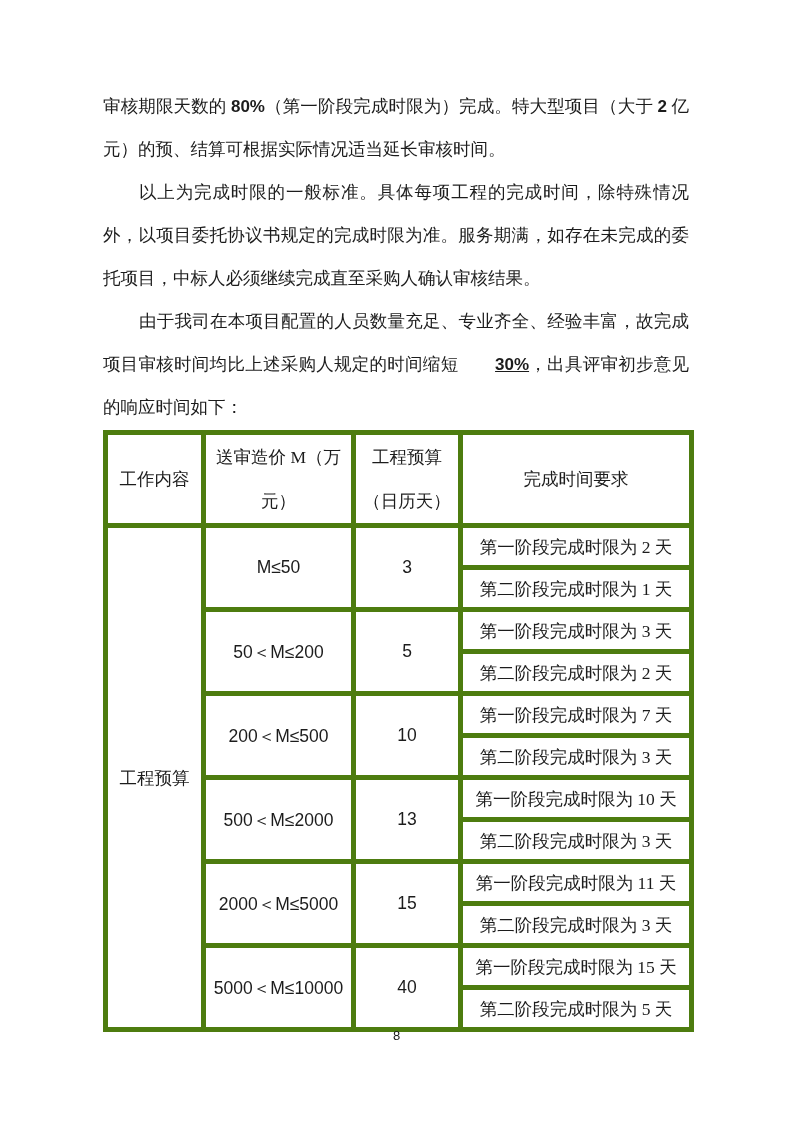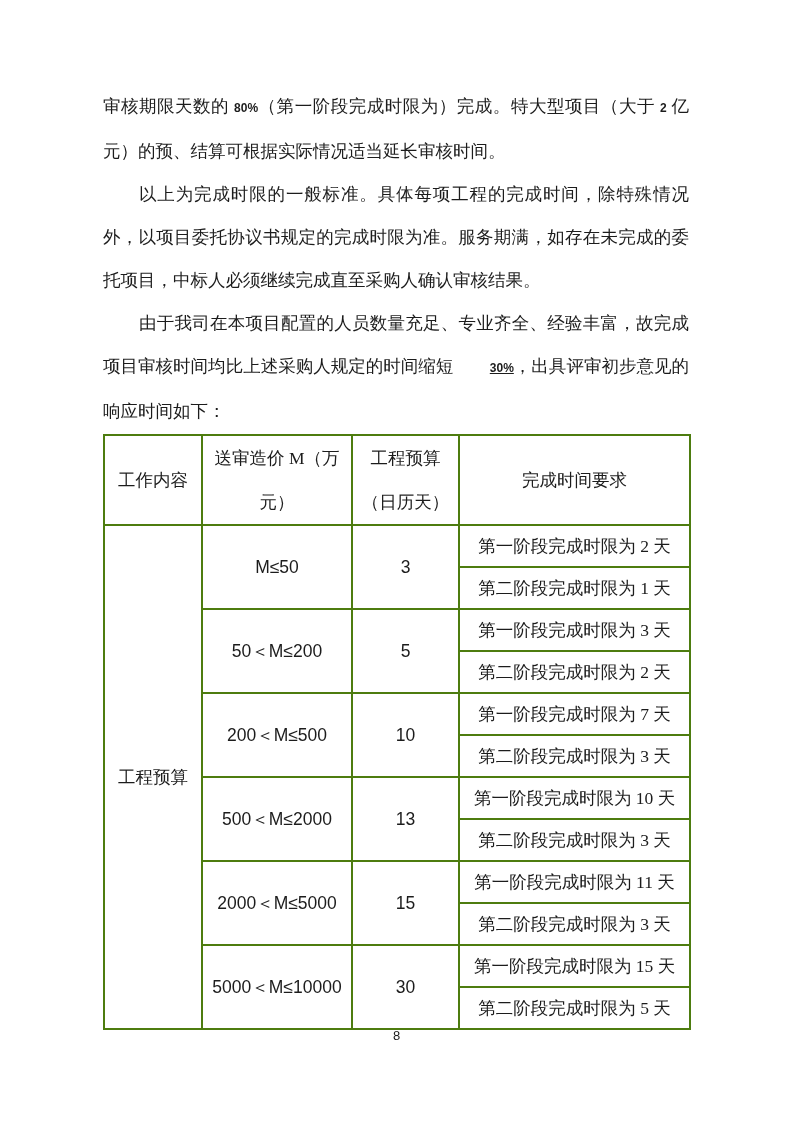--- a/index.html
+++ b/index.html
@@ -21,35 +21,35 @@
     margin:0;
     font-size:17.5px;
     line-height:43px;
     text-align:justify;
     text-justify:inter-ideograph;
   }
   p.body-para.indent { text-indent:36px; }
   .num {
     font-family:"Liberation Sans", sans-serif;
     font-weight:bold;
-    font-size:12px;
+    font-size:17px;
   }
   .num.underlined { text-decoration:underline;margin-left:32px; }
   table.limits {
     border-collapse:collapse;
     table-layout:fixed;
     width:586px;
     margin-top:1px;
   }
   table.limits col.c1 { width:98px; }
   table.limits col.c2 { width:150px; }
   table.limits col.c3 { width:107px; }
   table.limits col.c4 { width:231px; }
   table.limits th, table.limits td {
-    border:2px solid #4d7c0f;
+    border:5px solid #4d7c0f;
     font-weight:normal;
     font-size:17.5px;
     text-align:center;
     vertical-align:middle;
     padding:0;
     overflow:hidden;
   }
   table.limits tr.header-row { height:85px; }
   table.limits tr.header-row th { line-height:44px; padding:0 6px; }
   table.limits tr.data-row { height:42px; }
@@ -141,21 +141,21 @@
           <td class="range-cell" rowspan="2">2000＜M≤5000</td>
           <td class="days-cell" rowspan="2">15</td>
           <td class="stage-cell">第一阶段完成时限为 11 天</td>
         </tr>
         <tr class="data-row">
           <td class="stage-cell">第二阶段完成时限为 3 天</td>
         </tr>
 
         <tr class="data-row">
           <td class="range-cell" rowspan="2">5000＜M≤10000</td>
-          <td class="days-cell" rowspan="2">30</td>
+          <td class="days-cell" rowspan="2">40</td>
           <td class="stage-cell">第一阶段完成时限为 15 天</td>
         </tr>
         <tr class="data-row">
           <td class="stage-cell">第二阶段完成时限为 5 天</td>
         </tr>
       </tbody>
     </table>
   </div>
 
   <div class="page-number">8</div>

